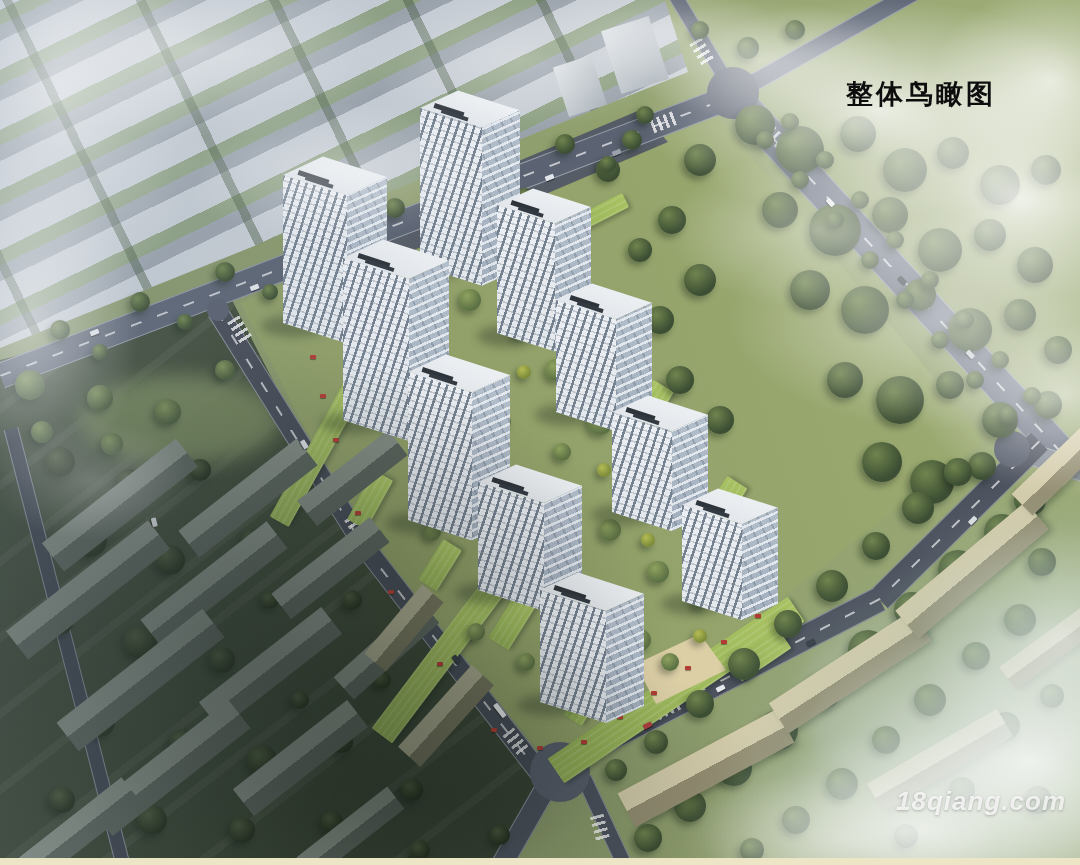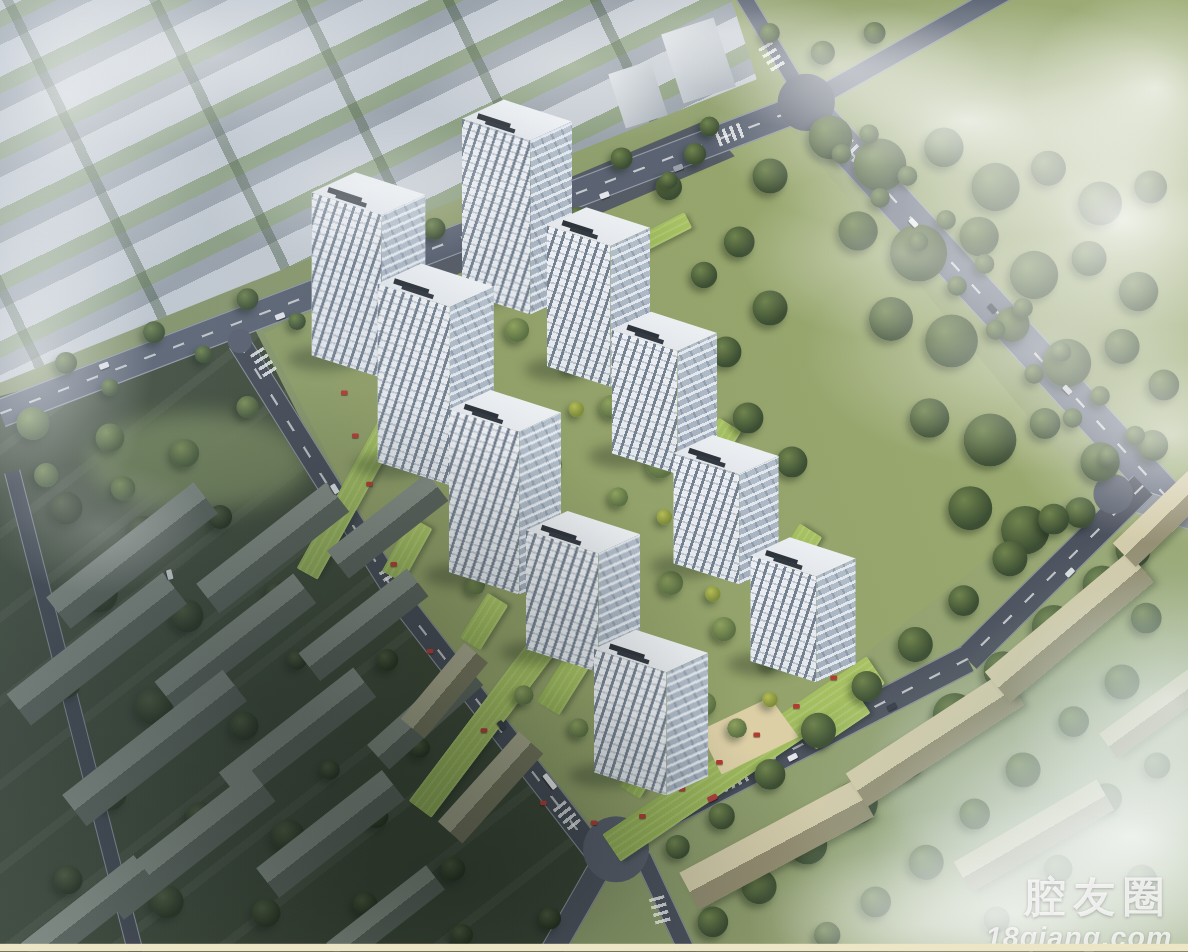--- a/index.html
+++ b/index.html
@@ -405,18 +405,18 @@
       <div style="left: 915px; top: 295px; width: 300px; height: 200px; background: radial-gradient(closest-side, rgba(255, 255, 255, 0.6), rgba(255, 255, 255, 0));"></div>
       <div style="left: 670px; top: 150px; width: 300px; height: 160px; background: radial-gradient(closest-side, rgba(255, 255, 255, 0.5), rgba(255, 255, 255, 0));"></div>
       <div style="left: 620px; top: 0px; width: 280px; height: 120px; background: radial-gradient(closest-side, rgba(255, 255, 255, 0.5), rgba(255, 255, 255, 0));"></div>
       <div style="left: 930px; top: -10px; width: 240px; height: 180px; background: radial-gradient(closest-side, rgba(255, 255, 255, 0.7), rgba(255, 255, 255, 0));"></div>
       <div style="left: -10px; top: 420px; width: 200px; height: 120px; background: radial-gradient(closest-side, rgba(255, 255, 255, 0.25), rgba(255, 255, 255, 0));"></div>
       <div style="left: 790px; top: 620px; width: 480px; height: 280px; background: radial-gradient(closest-side, rgba(255, 255, 255, 0.8), rgba(255, 255, 255, 0));"></div>
       <div style="left: 700px; top: 730px; width: 440px; height: 200px; background: radial-gradient(closest-side, rgba(255, 255, 255, 0.65), rgba(255, 255, 255, 0));"></div>
       <div style="left: 915px; top: 520px; width: 300px; height: 240px; background: radial-gradient(closest-side, rgba(255, 255, 255, 0.5), rgba(255, 255, 255, 0));"></div>
       <div style="left: 680px; top: 770px; width: 320px; height: 140px; background: radial-gradient(closest-side, rgba(255, 255, 255, 0.4), rgba(255, 255, 255, 0));"></div>
     </div>
+  <div id="view-title" class="txt" style="left:846px;top:76px;">整体鸟瞰图</div>
   <div id="wm" class="txt">
-    <span class="l1">腔友圈</span>
     <span class="l2">18qiang.com</span>
   </div>
   <div style="left:0;top:858px;width:1080px;height:7px;background:#ece6c6;"></div>
 </div>
 
 </body></html>

